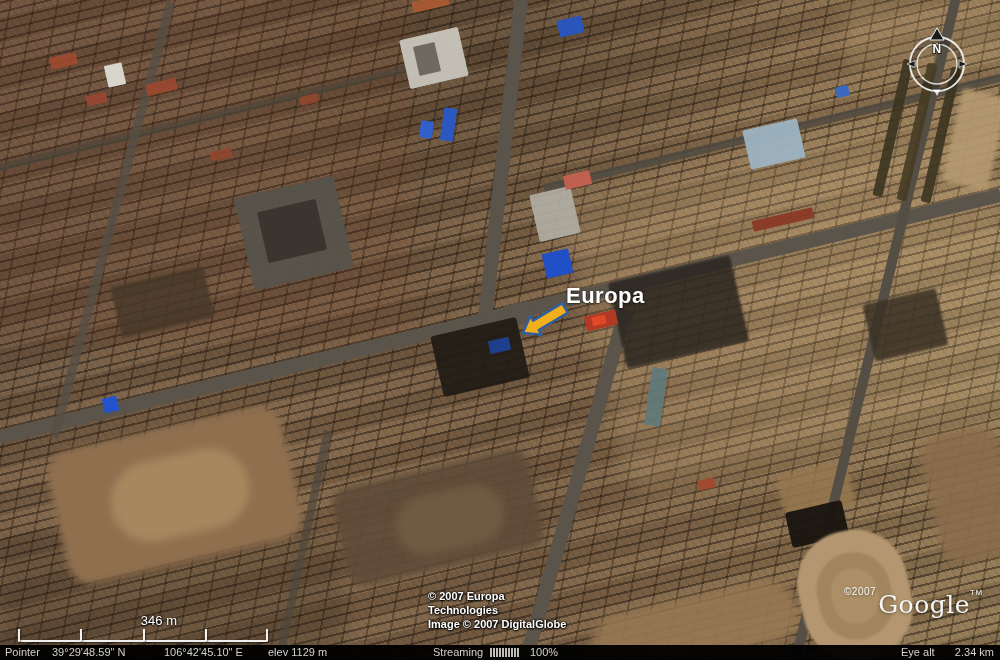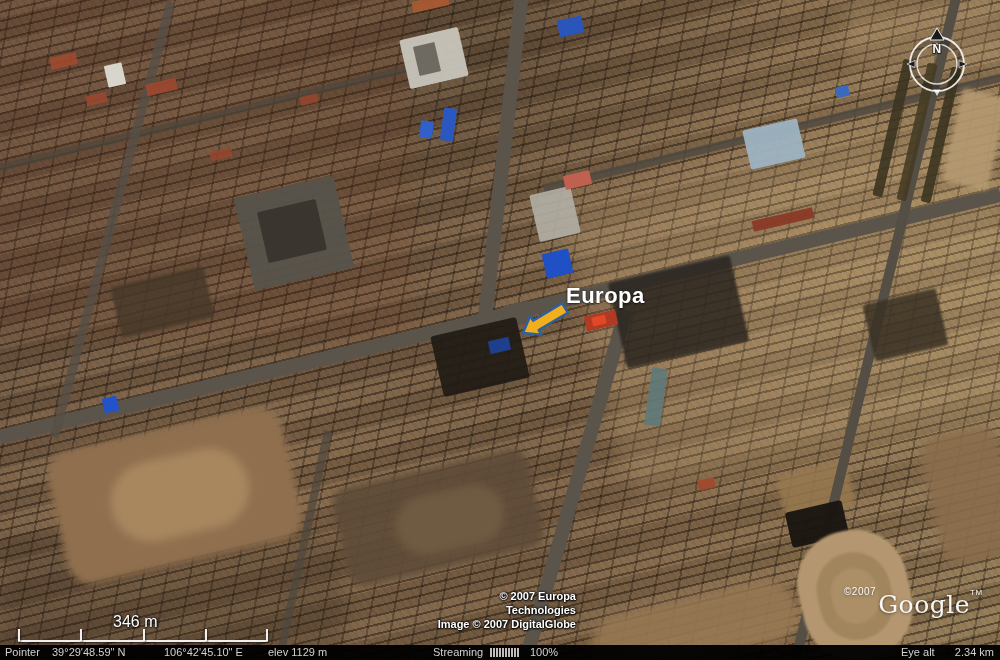--- a/index.html
+++ b/index.html
@@ -33,25 +33,25 @@
     color:var(--placemark-text,#fff);
     text-shadow:0 0 3px rgba(0,0,0,.45), 0 1px 2px rgba(0,0,0,.4);
     cursor:pointer;
   }
   .arrow-svg{position:absolute;left:513px;top:300px;cursor:pointer;}
   .compass-svg{position:absolute;left:905px;top:27px;cursor:pointer;}
   .compass-n{font:bold 12px "Liberation Sans",sans-serif;fill:#fff;paint-order:stroke;stroke:rgba(0,0,0,.6);stroke-width:2px;}
   .scalebar-base{position:absolute;left:18px;top:640px;width:250px;height:2px;background:rgba(255,255,255,.92);box-shadow:0 1px 2px rgba(0,0,0,.6);}
   .scalebar-tick{position:absolute;top:629px;width:2px;height:12px;background:rgba(255,255,255,.92);box-shadow:1px 1px 2px rgba(0,0,0,.5);}
   .scalebar-label{
-    position:absolute;left:113px;top:613px;width:64px;text-align:left;
-    font-size:16px;color:#fff;text-shadow:0 1px 2px #000,1px 0 2px #000;
+    position:absolute;left:113px;top:613px;width:64px;text-align:right;
+    font-size:13px;color:#fff;text-shadow:0 1px 2px #000,1px 0 2px #000;
   }
   .attribution{
-    position:absolute;left:428px;top:589px;width:148px;text-align:right;
+    position:absolute;left:428px;top:589px;width:148px;text-align:left;
     font-size:11px;font-weight:bold;line-height:14px;color:var(--overlay-text,#fff);
     text-shadow:0 1px 2px #000,1px 0 2px #000,0 0 3px rgba(0,0,0,.8);
   }
   .logo{position:absolute;left:844px;top:586px;color:rgba(255,255,255,.95);
     text-shadow:0 1px 3px rgba(0,0,0,.45);white-space:nowrap;}
   .logo-copy{font-size:10px;vertical-align:18px;letter-spacing:.5px;margin-right:2px;}
   .logo-brand{font-family:"DejaVu Serif",serif;font-size:25px;letter-spacing:0.5px;}
   .logo-tm{font-size:8px;vertical-align:18px;letter-spacing:.5px;}
   
   .statusbar{

